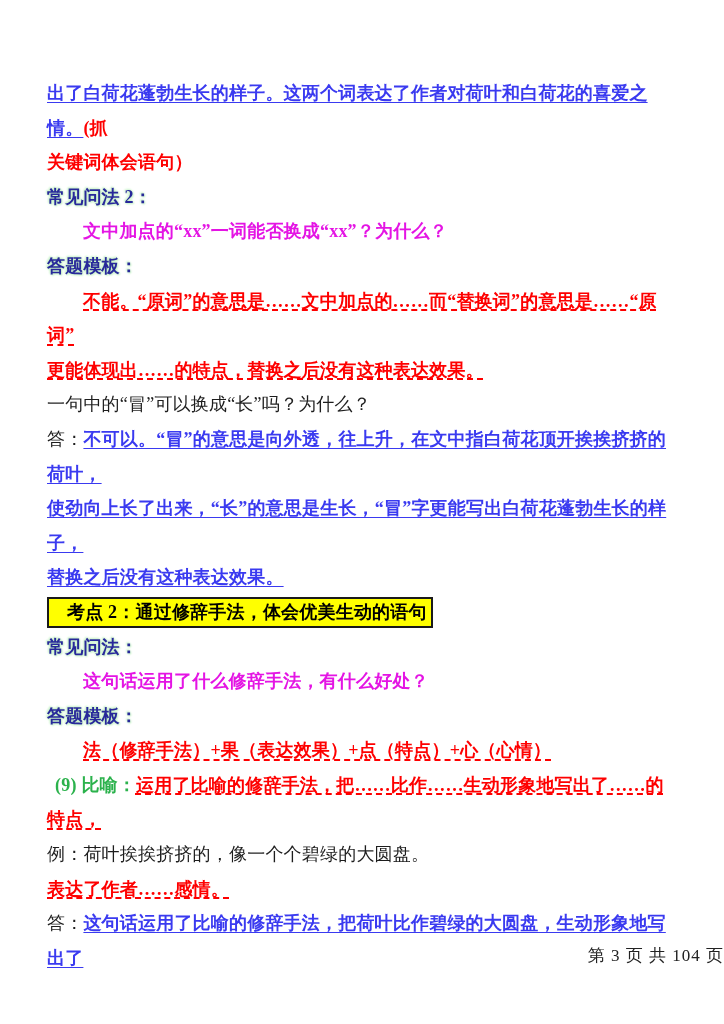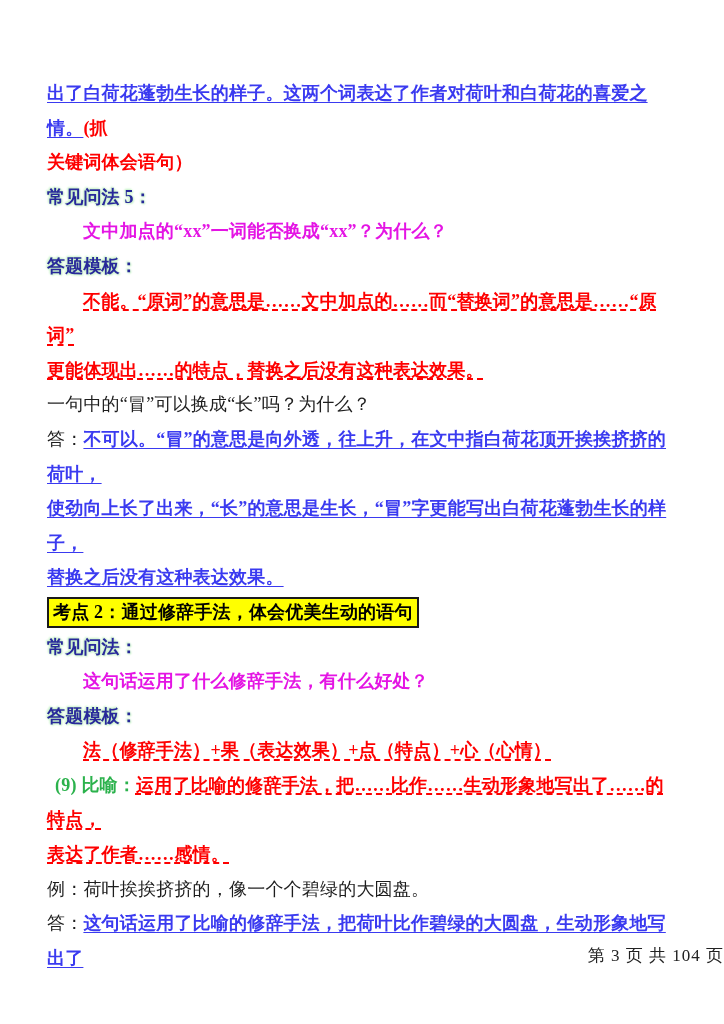--- a/index.html
+++ b/index.html
@@ -56,55 +56,55 @@
     color: var(--navy); font-weight: bold;
     text-shadow: 0 0 3px var(--glow), 1px 1px 2px var(--glow), -1px -1px 2px var(--glow);
   }
   .kaodian-box {
     display: inline-block;
     background: var(--hl-yellow);
     border: 2px solid var(--hl-border);
     color: #000;
     font-weight: bold;
     line-height: 26px;
-    padding: 0 4px 1px 4px;
+    padding: 0 4px 1px 18px;
     text-align: center;
   }
   .footer {
     position: absolute;
     left: 0;
     top: 944px;
     width: 100%;
     text-align: right;
     font-size: 17px;
     color: #222222;
     letter-spacing: 1px;
   }
 </style>
 </head>
 <body>
 
 <div class="page-body">
     <p class="line"><span class="s-blueu">出了白荷花蓬勃生长的样子。这两个词表达了作者对荷叶和白荷花的喜爱之情。</span><span class="s-red">(抓</span></p>
     <p class="line"><span class="s-red">关键词体会语句）</span></p>
-    <p class="line"><span class="s-head">常见问法 5：</span></p>
+    <p class="line"><span class="s-head">常见问法 2：</span></p>
     <p class="line ind-first"><span class="s-mag">文中加点的“xx”一词能否换成“xx”？为什么？</span></p>
     <p class="line"><span class="s-head">答题模板：</span></p>
     <p class="line ind-first"><span class="s-redu">不能。“原词”的意思是……文中加点的……而“替换词”的意思是……“原词”</span></p>
     <p class="line"><span class="s-redu">更能体现出……的特点，替换之后没有这种表达效果。</span></p>
     <p class="line"><span class="s-blk">一句中的“冒”可以换成“长”吗？为什么？</span></p>
     <p class="line"><span class="s-blk">答：</span><span class="s-blueu">不可以。“冒”的意思是向外透，往上升，在文中指白荷花顶开挨挨挤挤的荷叶，</span></p>
     <p class="line"><span class="s-blueu">使劲向上长了出来，“长”的意思是生长，“冒”字更能写出白荷花蓬勃生长的样子，</span></p>
     <p class="line"><span class="s-blueu">替换之后没有这种表达效果。</span></p>
     <p class="line"><span class="kaodian-box"><span>考点 2：通过修辞手法，体会优美生动的语句</span></span></p>
     <p class="line"><span class="s-head">常见问法：</span></p>
     <p class="line ind-first"><span class="s-mag">这句话运用了什么修辞手法，有什么好处？</span></p>
     <p class="line"><span class="s-head">答题模板：</span></p>
     <p class="line ind-first"><span class="s-redu">法（修辞手法）+果（表达效果）+点（特点）+心（心情）</span></p>
     <p class="line ind-small"><span class="s-grn">(9) 比喻：</span><span class="s-redu">运用了比喻的修辞手法，把……比作……生动形象地写出了……的特点，</span></p>
+    <p class="line"><span class="s-blk">例：荷叶挨挨挤挤的，像一个个碧绿的大圆盘。</span></p>
     <p class="line"><span class="s-redu">表达了作者……感情。</span></p>
-    <p class="line"><span class="s-blk">例：荷叶挨挨挤挤的，像一个个碧绿的大圆盘。</span></p>
     <p class="line"><span class="s-blk">答：</span><span class="s-blueu">这句话运用了比喻的修辞手法，把荷叶比作碧绿的大圆盘，生动形象地写出了</span></p>
   </div>
 
 <div class="footer">
   <span>第 3 页 共 104 页</span>
 </div>
 
 </body></html>

